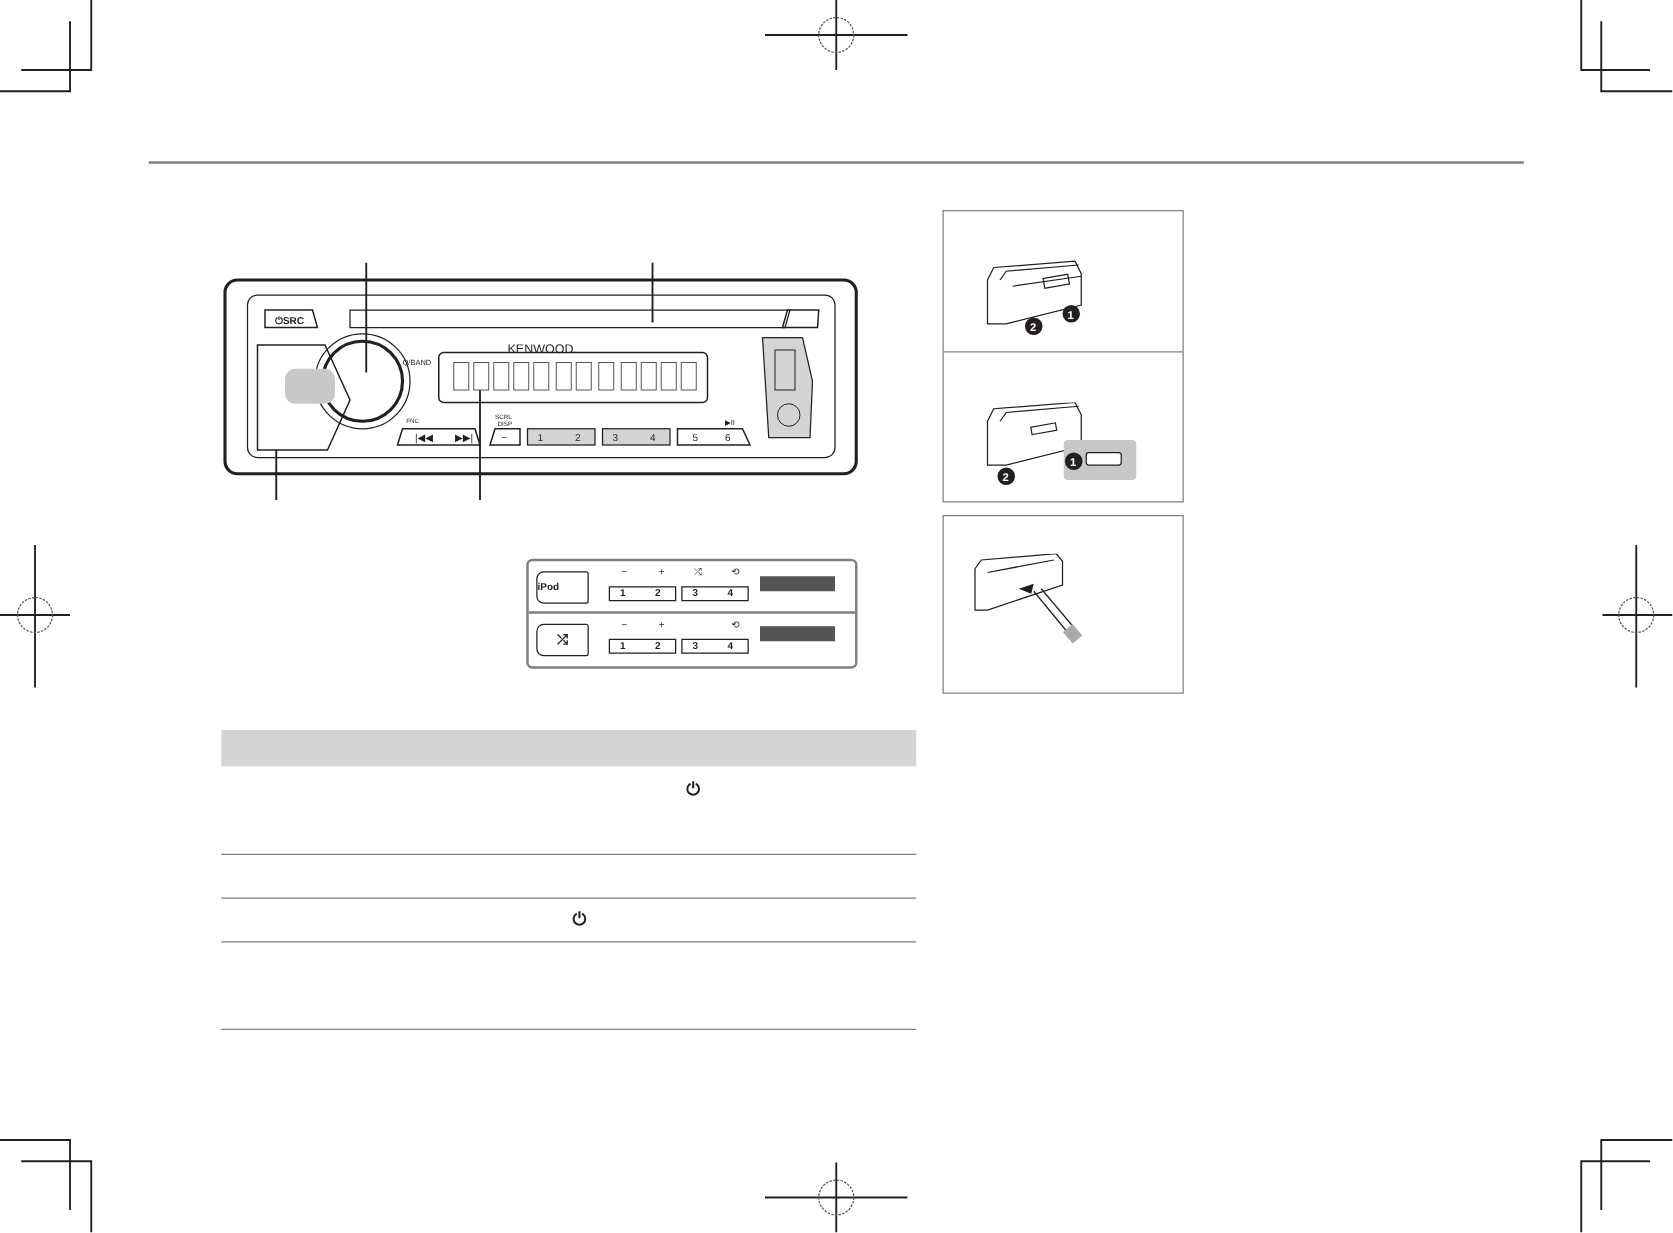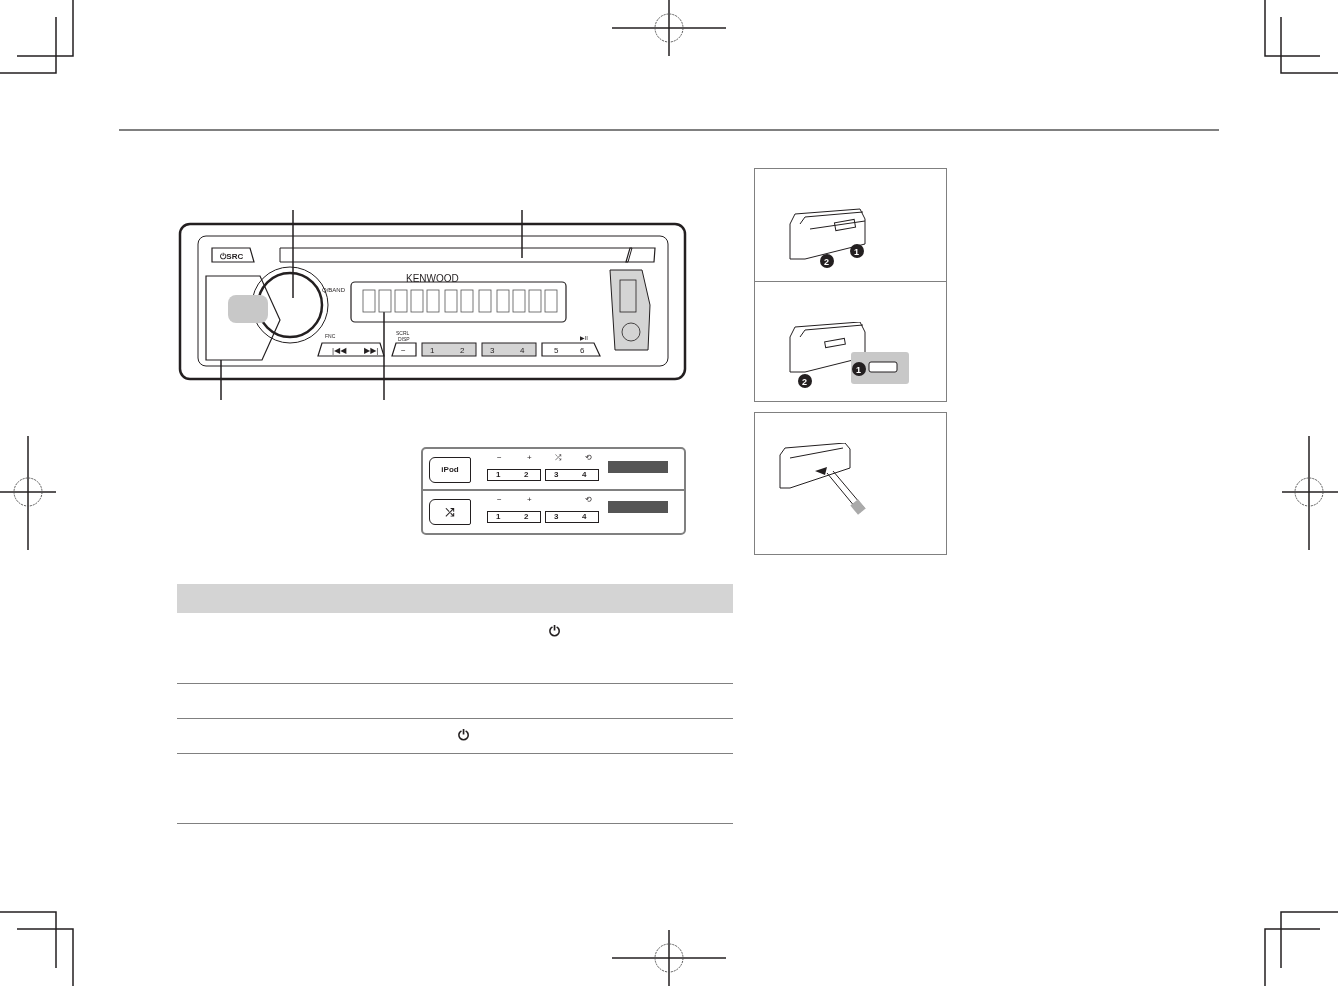--- a/index.html
+++ b/index.html
@@ -118,21 +118,21 @@
     <rect x="309" y="80" width="12" height="22"></rect>
     <rect x="327" y="80" width="12" height="22"></rect>
     <rect x="343" y="80" width="12" height="22"></rect>
     <rect x="359" y="80" width="12" height="22"></rect>
     <rect x="375" y="80" width="12" height="22"></rect>
   </g>
 </svg>
 
 <div class="abs" style="left:421px;top:447px;width:261px;height:84px;border:2px solid #808080;border-radius:5px;background:#fff;">
   <div style="position:relative;height:40px;border-bottom:2px solid #808080;">
-    <div style="position:absolute;left:6px;top:8px;width:40px;height:24px;border:1.5px solid #231f20;border-radius:6px 2px 2px 6px;font-size:8px;font-weight:bold;text-align:center;line-height:24px;">iPod</div>
+    <div style="position:absolute;left:6px;top:8px;width:40px;height:24px;border:1.5px solid #231f20;border-radius:6px 2px 2px 6px;font-size:8px;font-weight:bold;text-align:left;line-height:24px;">iPod</div>
     <div style="position:absolute;left:64px;top:4px;width:110px;font-size:8px;">
       <span class="abs" style="left:10px">−</span>
       <span class="abs" style="left:40px">+</span>
       <span class="abs" style="left:68px">⤮</span>
       <span class="abs" style="left:98px">⟲</span>
     </div>
     <div style="position:absolute;left:64px;top:20px;width:52px;height:10px;border:1.5px solid #231f20;font-size:8px;font-weight:bold;">
       <span class="abs" style="left:8px;top:0">1</span>
       <span class="abs" style="left:36px;top:0">2</span>
     </div>

